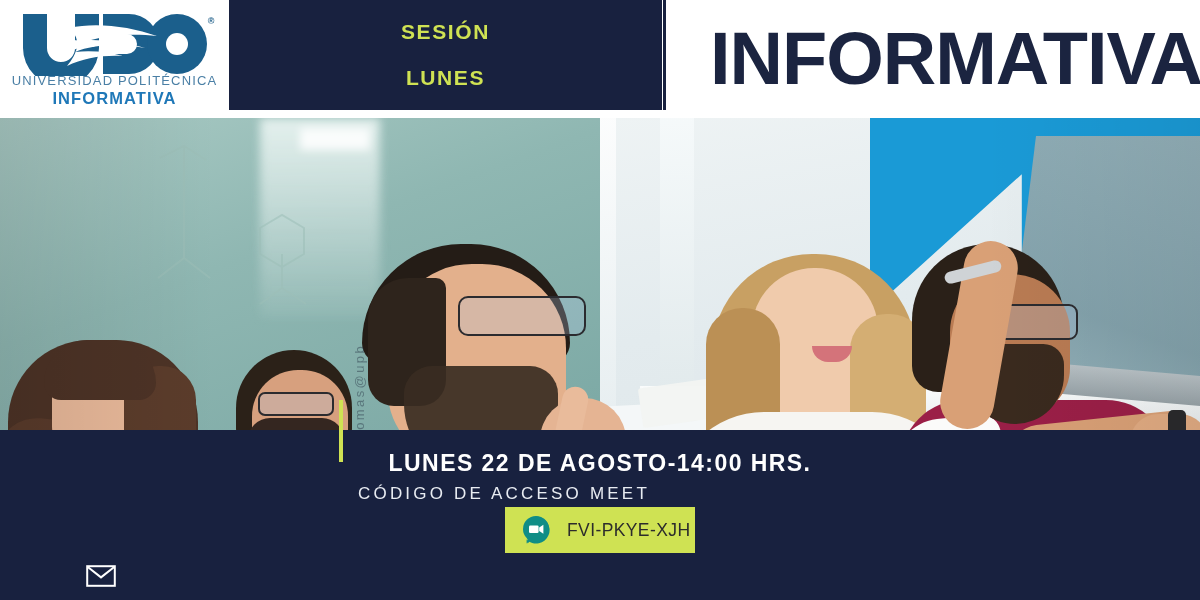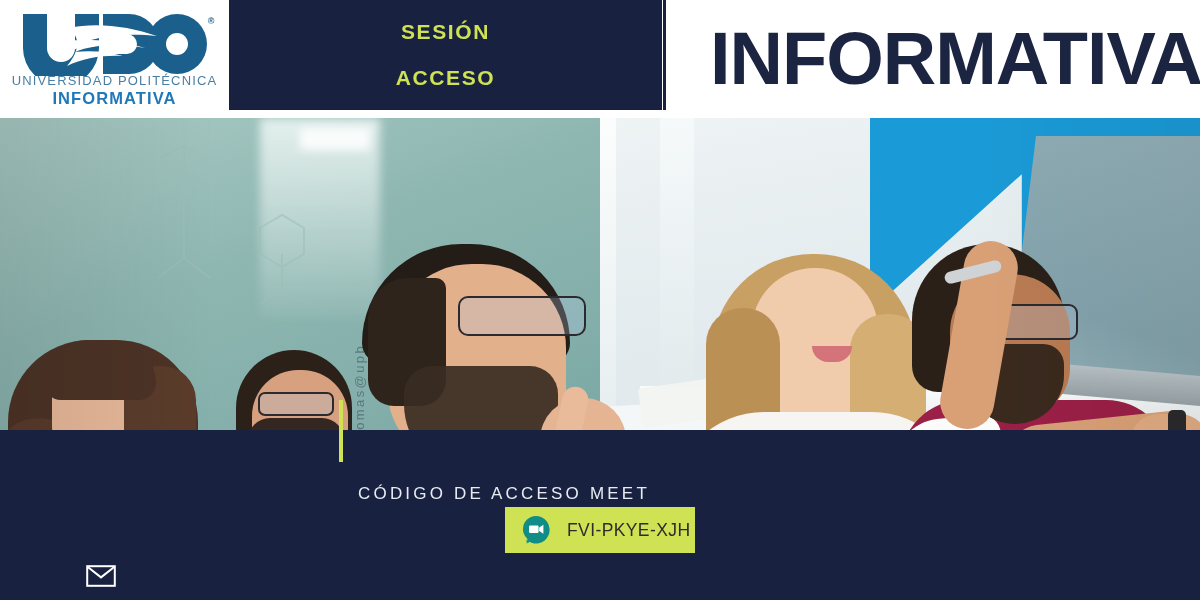--- a/index.html
+++ b/index.html
@@ -249,21 +249,21 @@
         <path d="M56 30 C64 30 72 33 78 37 C70 36 62 37 56 40 Z" fill="#ffffff"></path>
       </svg>
       <span class="logo-reg">®</span>
     </div>
     <div class="logo-line1">UNIVERSIDAD POLITÉCNICA</div>
     <div class="logo-line2">INFORMATIVA</div>
   </div>
 
   <div class="session-block">
     <div class="line">SESIÓN</div>
-    <div class="line">ACCESO</div>
+    <div class="line">LUNES</div>
   </div>
   <div class="session-divider"></div>
 
   <div class="title-block">
     <div class="main-title">INFORMATIVA</div>
   </div>
 </div>
 
 <div class="photo">
   <div class="photo-layer">
@@ -340,20 +340,21 @@
     </div>
   </div>
 
   <div class="photo-vignette"></div>
   <div class="watermark">idiomas@upb</div>
 </div>
 
 <div class="accent-bar"></div>
 
 <div class="info">
+  <div class="info-date">LUNES 22 DE AGOSTO-14:00 HRS.</div>
   <div class="info-sub">CÓDIGO DE ACCESO MEET</div>
 </div>
 
 <div class="code-chip">
   <span class="meet">
     <svg width="30" height="30" viewBox="0 0 30 30" xmlns="http://www.w3.org/2000/svg">
       <path d="M15 1.5 A13.5 13.5 0 1 1 5.6 24.6 L5.6 28.6 L9.8 24.6 A13.5 13.5 0 0 1 15 1.5 Z" fill="#0f8d86"></path>
       <circle cx="15" cy="14" r="13" fill="#0f8d86"></circle>
       <path d="M6.5 22.5 L6.5 28.5 L12 23.5 Z" fill="#0f8d86"></path>
       <rect x="8" y="10.4" width="9.6" height="7.6" rx="1.3" fill="#ffffff"></rect>

